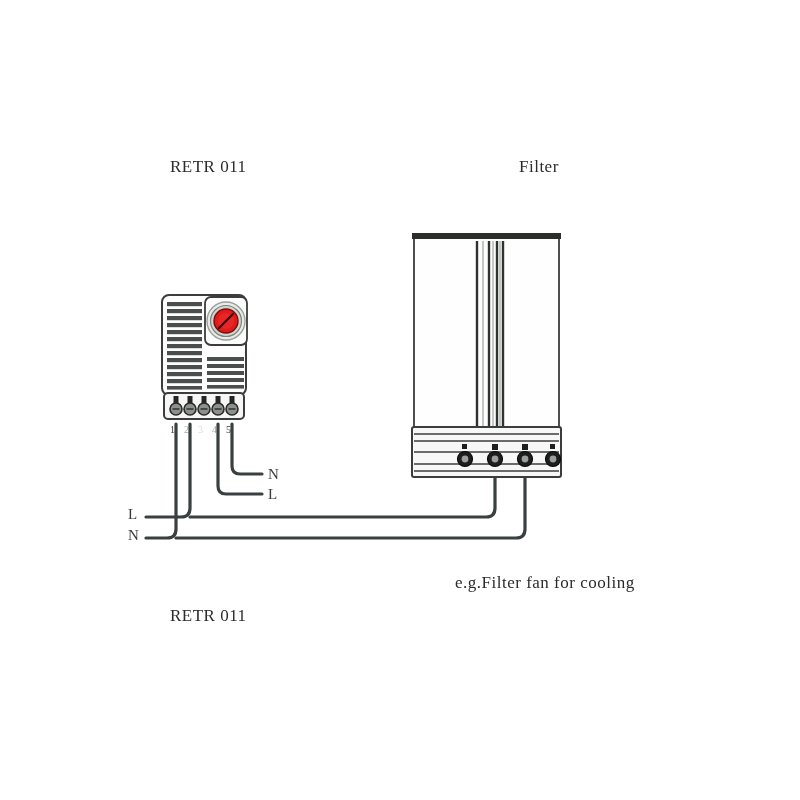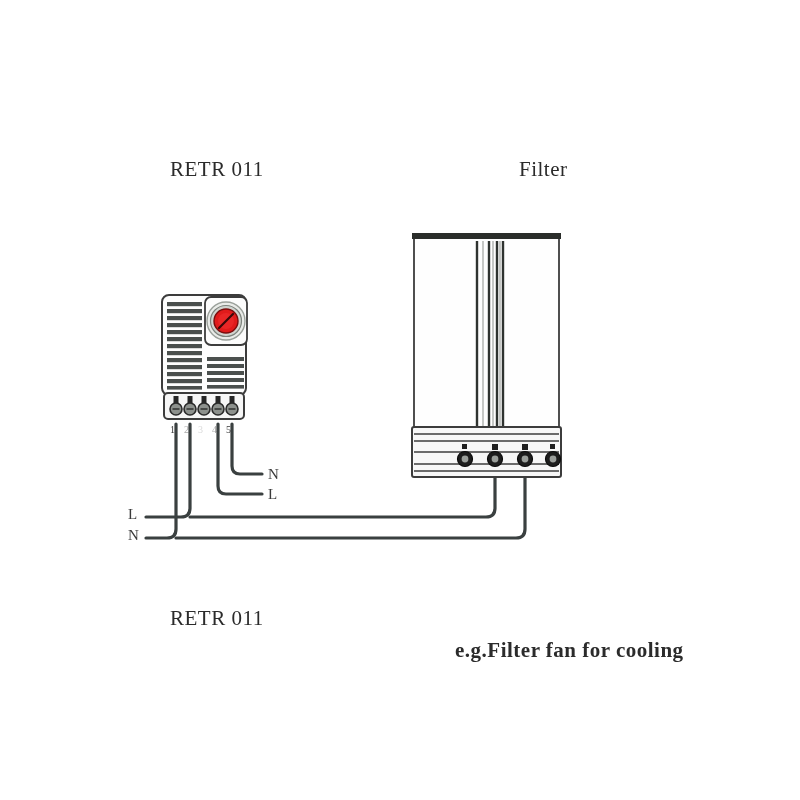--- a/index.html
+++ b/index.html
@@ -11,41 +11,41 @@
   }
   #stage{position:relative;width:800px;height:800px;}
 
   .label{
     position:absolute;
     font-family:"Liberation Serif", serif;
     color:#2b2b2b;
     white-space:pre;
     letter-spacing:0.5px;
   }
-  .label-title{font-size:21px;}
+  .label-title{font-size:17px;}
   .wire-label{
     position:absolute;
     font-family:"Liberation Serif", serif;
     font-size:15px;
     color:#3a3a3a;
   }
   svg#diagram{position:absolute;left:0;top:0;width:800px;height:800px;}
 </style>
 </head>
 <body>
 
 <div id="stage">
 
   <div class="label label-title" style="left:170px;top:157px;">RETR 011</div>
 
   <div class="label label-title" style="left:519px;top:157px;">Filter</div>
 
   <div class="label label-title" style="left:170px;top:606px;">RETR 011</div>
 
-  <div class="label label-title" style="left:455px;top:638px;font-weight:bold;">e.g.Filter fan for cooling</div>
+  <div class="label label-title" style="left:455px;top:573px;">e.g.Filter fan for cooling</div>
 
   <div class="wire-label" style="left:268px;top:466px;">N</div>
 
   <div class="wire-label" style="left:268px;top:486px;">L</div>
 
   <div class="wire-label" style="left:128px;top:506px;">L</div>
 
   <div class="wire-label" style="left:128px;top:527px;">N</div>
 
   <svg id="diagram" viewBox="0 0 800 800">

